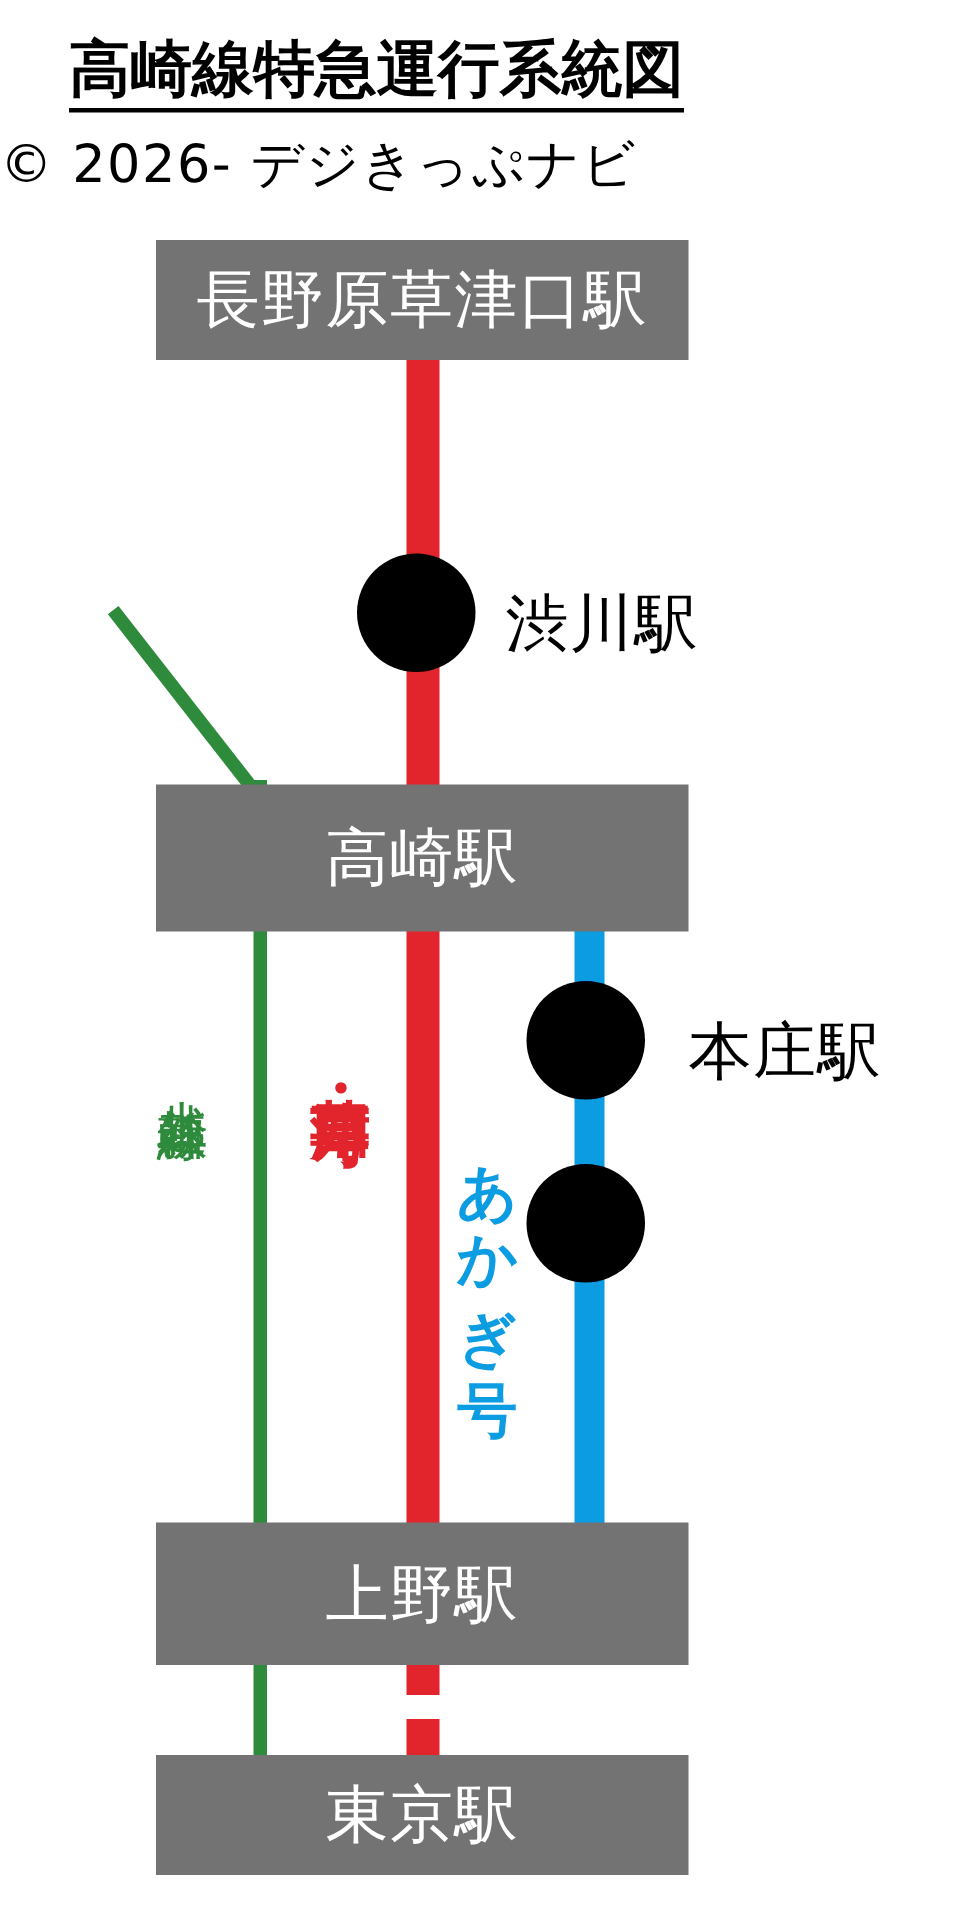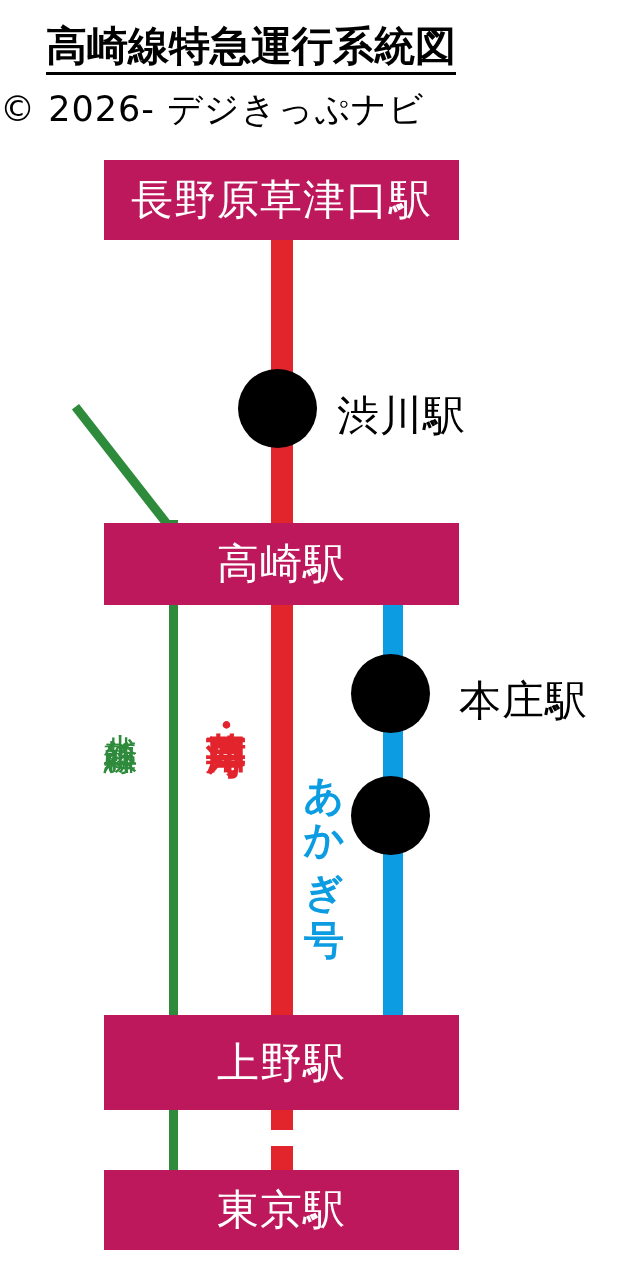--- a/index.html
+++ b/index.html
@@ -67,21 +67,21 @@
     transform-origin: 0 0;
   }
 
   .dash {
     position: absolute;
     background: #e2242c;
   }
 
   .station-box {
     position: absolute;
-    background: #be185d;
+    background: #737373;
     color: #ffffff;
     display: flex;
     align-items: center;
     justify-content: center;
     font-size: 42px;
     font-weight: normal;
     letter-spacing: 1px;
     white-space: nowrap;
   }
 
@@ -161,21 +161,21 @@
   <div class="line-label line-label-green" style="left:103px; top:707px;">上越新幹線</div>
 
   <div class="line-label line-label-red" style="left:205px; top:700px;">草津・四万号</div>
 
   <div class="line-label line-label-blue" style="left:303px; top:748px;">あかぎ号</div>
 
   <div class="station-box" style="left:104px; top:160px; width:355px; height:80px;">
     <span>長野原草津口駅</span>
   </div>
 
-  <div class="station-box" style="left:104px; top:523px; width:355px; height:82px;">
+  <div class="station-box" style="left:104px; top:523px; width:355px; height:98px;">
     <span>高崎駅</span>
   </div>
 
   <div class="station-box" style="left:104px; top:1015px; width:355px; height:95px;">
     <span>上野駅</span>
   </div>
 
   <div class="station-box" style="left:104px; top:1170px; width:355px; height:80px;">
     <span>東京駅</span>
   </div>

